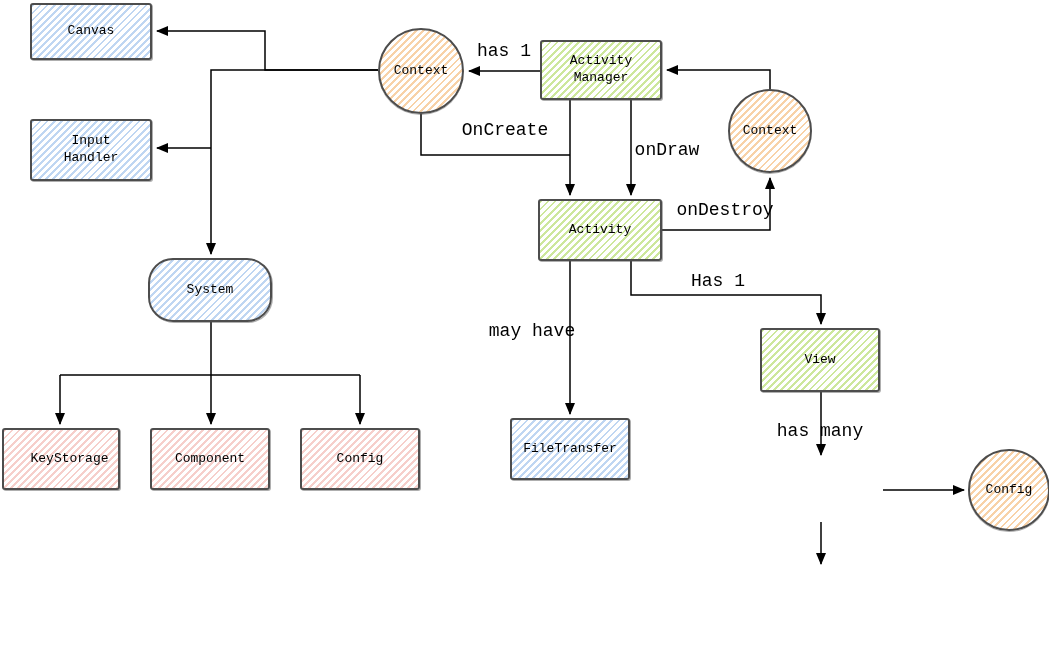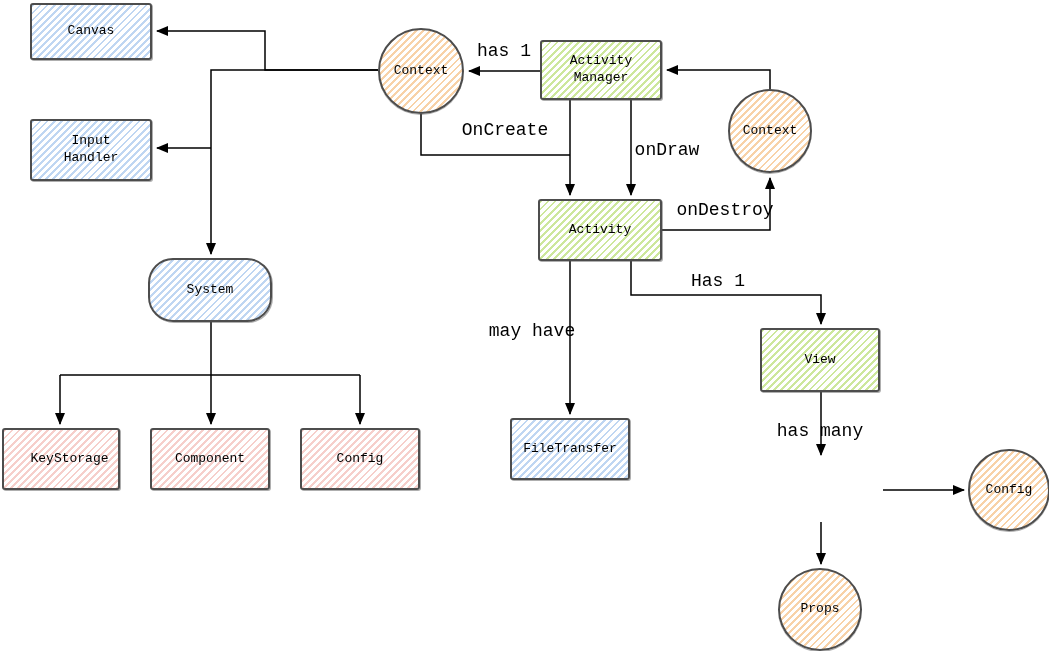--- a/index.html
+++ b/index.html
@@ -81,21 +81,20 @@
 
   <div class="node hatch-green" style="left:538px;top:199px;width:124px;height:62px;"><span>Activity</span></div>
 
   <div class="node hatch-blue" style="left:510px;top:418px;width:120px;height:62px;"><span>FileTransfer</span></div>
 
   <div class="node hatch-green" style="left:760px;top:328px;width:120px;height:64px;align-items:center;"><span>View</span></div>
 
 
   <div class="node circle hatch-orange" style="left:968px;top:449px;width:82px;height:82px;"><span>Config</span></div>
 
-  <div class="node circle hatch-orange" style="left:778px;top:568px;width:84px;height:83px;"><span>Props</span></div>
 
   <div class="edge-label" style="left:504px;top:51px;">has 1</div>
   <div class="edge-label" style="left:505px;top:130px;">OnCreate</div>
   <div class="edge-label" style="left:667px;top:150px;">onDraw</div>
   <div class="edge-label" style="left:725px;top:210px;">onDestroy</div>
   <div class="edge-label" style="left:532px;top:331px;">may have</div>
   <div class="edge-label" style="left:718px;top:281px;">Has 1</div>
   <div class="edge-label" style="left:820px;top:431px;">has many</div>
 
 </div>

